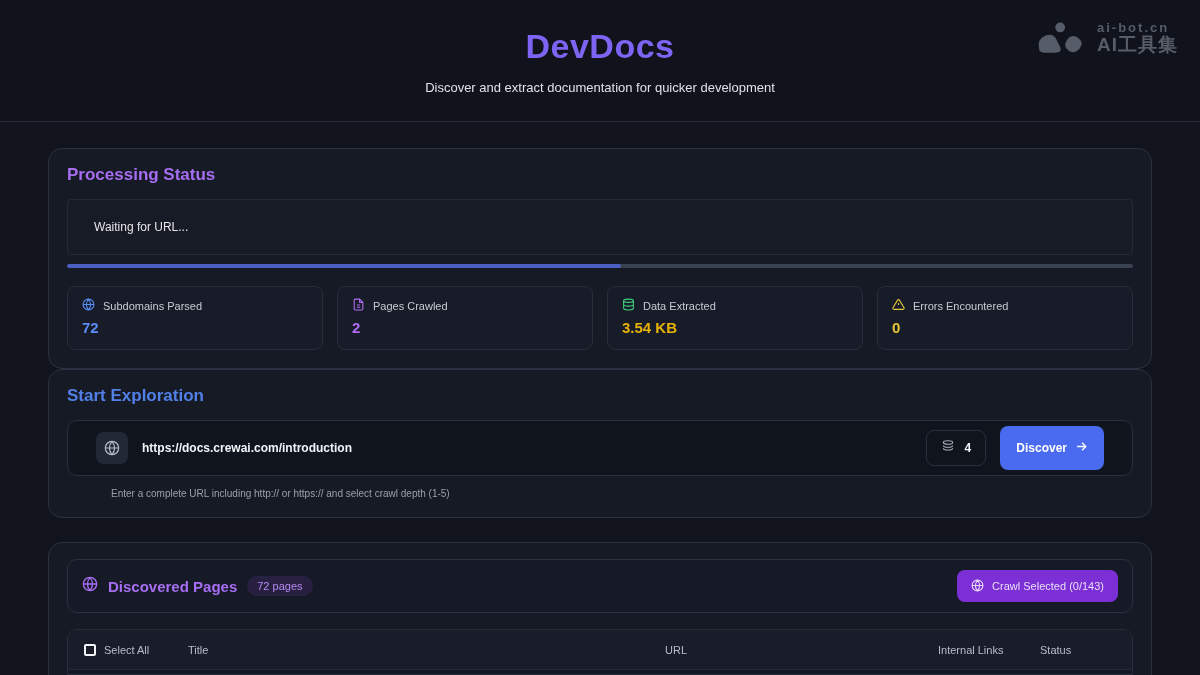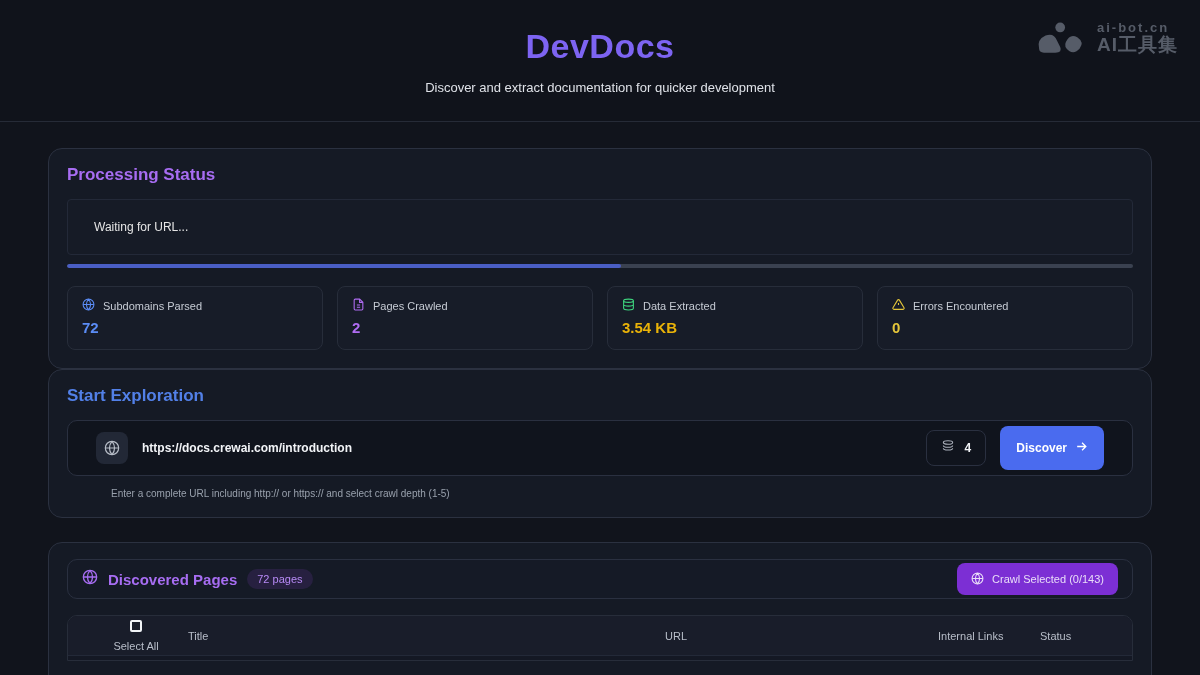--- a/index.html
+++ b/index.html
@@ -86,21 +86,21 @@
     flex:0 0 auto; display:flex; align-items:center; gap:8px;
     background:#4a6bef; color:#ffffff; border:none; border-radius:8px;
     height:44px; padding:0 16px; font-size:12px; font-weight:bold; cursor:pointer;
     font-family:"Liberation Sans", sans-serif;
   }
   .helper-text { margin:12px 0 0 44px; font-size:10px; color:#99a1ad; }
 
   
   .discovered-bar {
     background:#151a26; border:1px solid #2a3040; border-radius:10px;
-    height:40px; display:flex; align-items:center; padding:0 14px;
+    height:54px; display:flex; align-items:center; padding:0 14px;
   }
   .discovered-left { display:flex; align-items:center; gap:10px; }
   .discovered-title { font-size:15px; font-weight:bold; color:#a76df2; }
   .pages-badge {
     background:#272040; color:#b78af5; font-size:11px;
     border-radius:10px; padding:4px 10px;
   }
   .crawl-btn {
     margin-left:auto; display:flex; align-items:center; gap:8px;
     background:#7c2fd4; color:#e9ddf8; border:none; border-radius:8px;
@@ -110,21 +110,21 @@
   .table-box {
     margin-top:16px; border:1px solid #272d3a; border-radius:10px 10px 0 0;
     overflow:hidden; background:#141824; min-height:46px;
   }
   .table-header {
     background:#191d2a; height:40px; display:grid; align-items:center;
     grid-template-columns:104px 1fr 273px 102px 76px;
     padding:0 16px; font-size:11px; color:#b8bec9;
     border-bottom:1px solid #232938;
   }
-  .th-select { display:flex; align-items:center; gap:8px;flex-direction:column; }
+  .th-select { display:flex; align-items:center; gap:8px; }
   .checkbox {
     width:12px; height:12px; border:2px solid #f2f4f7; border-radius:2px;
     background:transparent; cursor:pointer;
   }
 </style>
 </head>
 <body>
 
 <div class="app-header">
   <div class="app-title">DevDocs</div>

